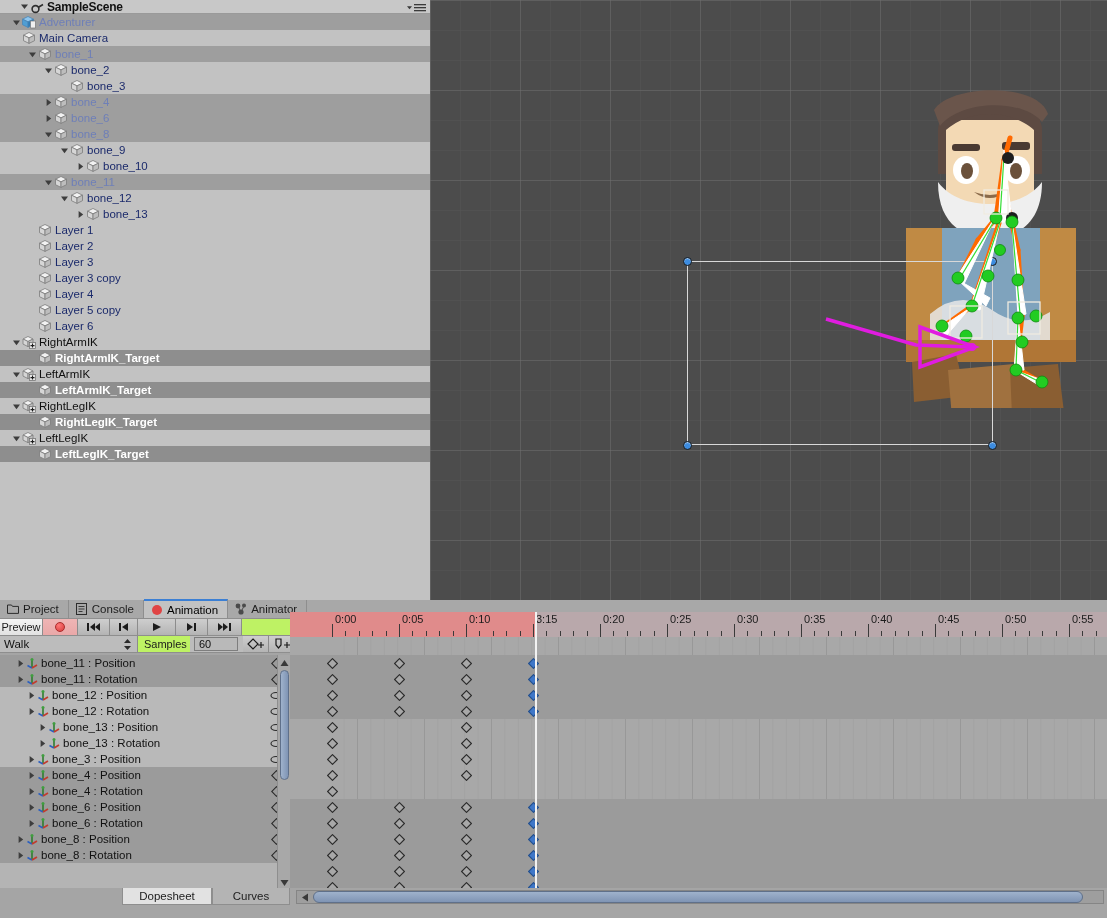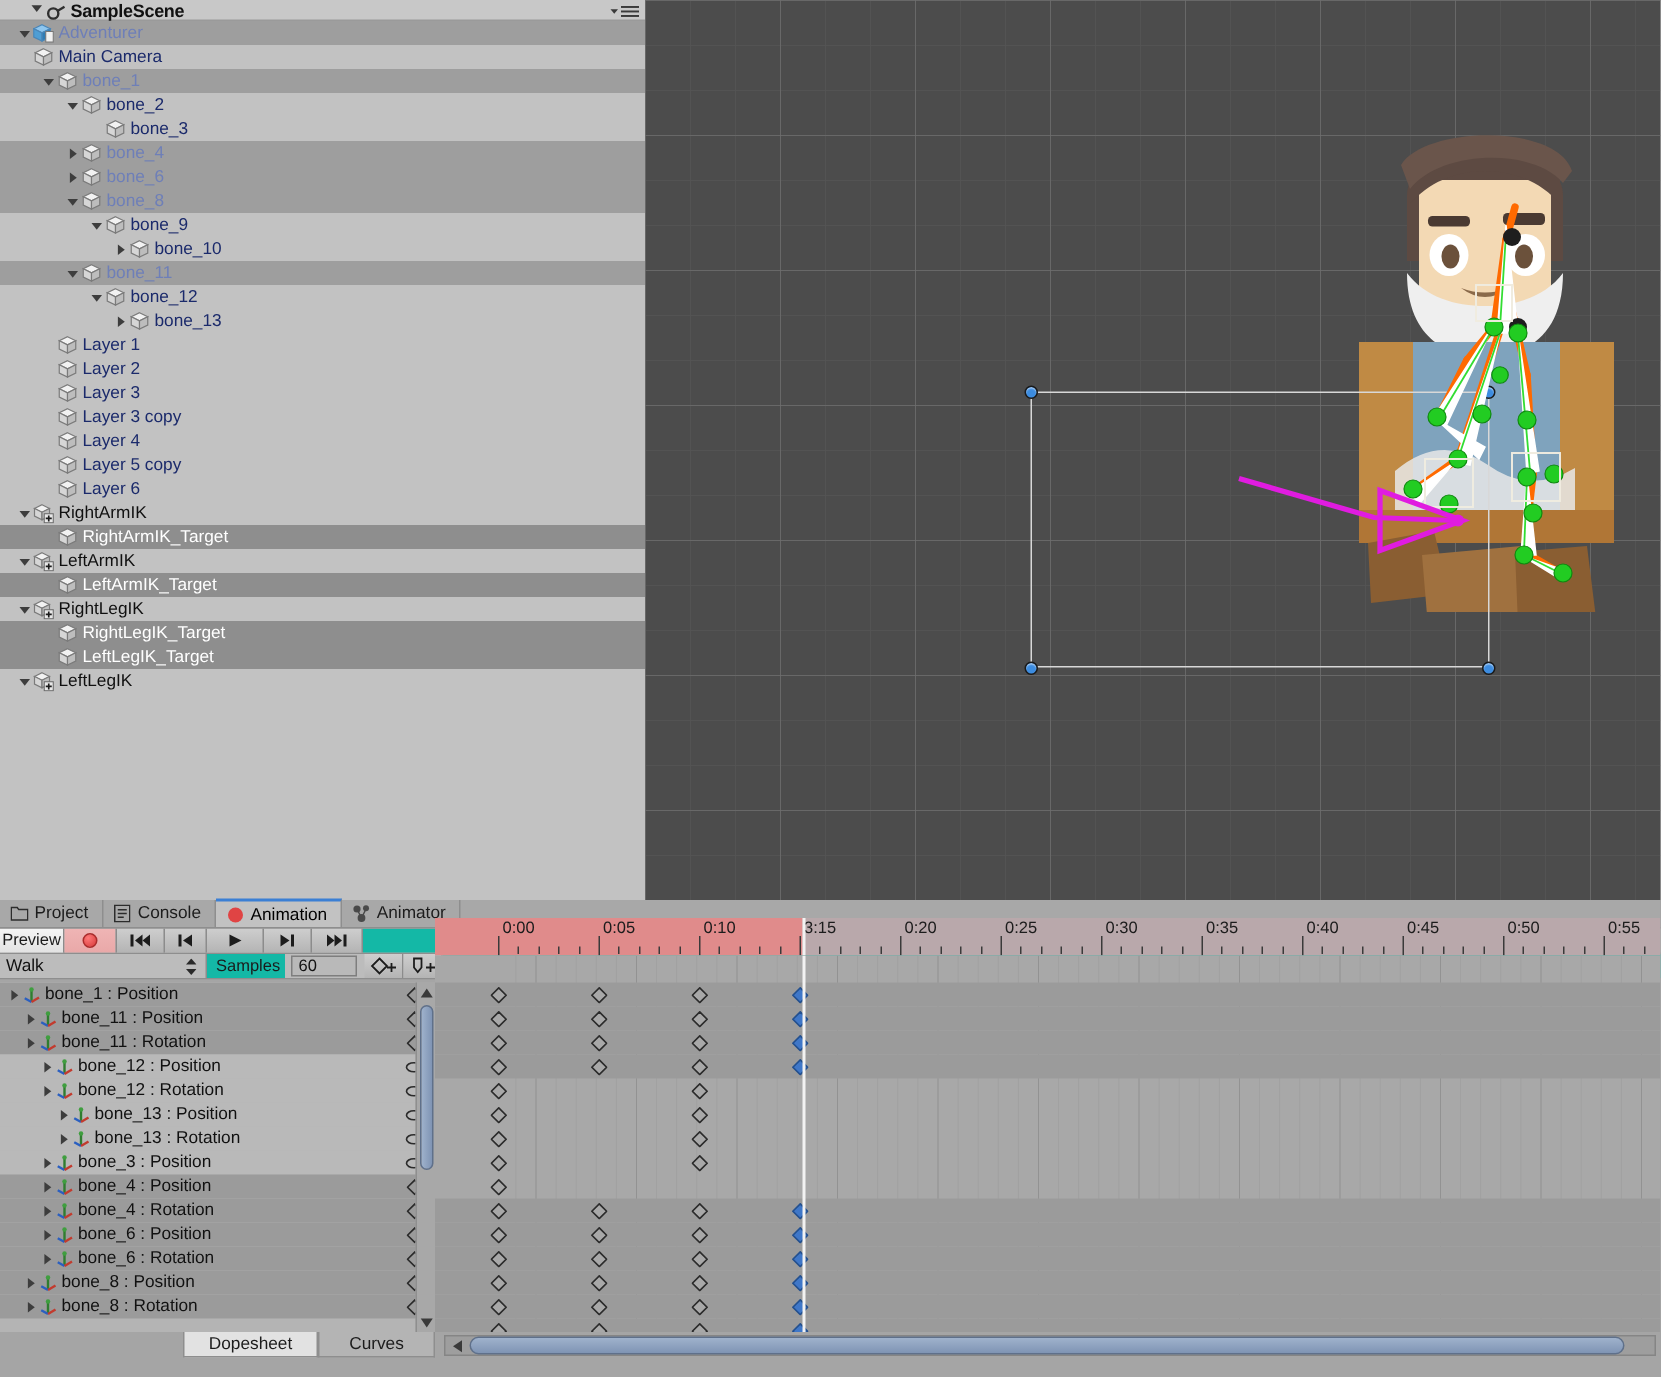--- a/index.html
+++ b/index.html
@@ -47,21 +47,21 @@
   .tri {
     width: 12px; height: 16px; flex: 0 0 12px;
     display: flex; align-items: center; justify-content: center;
   }
   .tri svg { display: block; }
   .cube { width: 14px; height: 14px; flex: 0 0 14px; margin-right: 3px; }
   .hlabel { line-height: 16px; }
   .c-blue   { color: #1b2a6b; }
   .c-prefab { color: #6e7fb8; }
   .c-black  { color: #101010; }
-  .c-white  { color: #ffffff; }
+  .c-white  { color: #ffffff; font-weight: bold; }
 
   
   #scene {
     position: absolute; left: 430px; top: 0; width: 677px; height: 600px;
     background: #4c4c4c; overflow: hidden;
   }
   #grid { position: absolute; inset: 0; }
   .selrect { position: absolute; border: 1px solid #d8d8d8; }
   .handle {
     position: absolute; width: 9px; height: 9px; border-radius: 50%;
@@ -96,21 +96,21 @@
   }
   .anim-toolbar2 {
     height: 17px; display: flex; align-items: stretch; background: #bcbcbc;
     border-bottom: 1px solid #8e8e8e;
   }
   .tbtn {
     display: flex; align-items: center; justify-content: center;
     border-right: 1px solid #8c8c8c; background: linear-gradient(#cecece,#b4b4b4);
     font-size: 11px; color: #1b1b1b;
   }
-  .tbtn.flat { background: #14b8a6; }
+  .tbtn.flat { background: #bef264; }
   .tbtn.on { background: linear-gradient(#f4f4f4,#e2e2e2); }
   .tbtn.rec { background: linear-gradient(#efb5b5,#e9a8a8); }
   .dot-record {
     width: 10px; height: 10px; border-radius: 50%;
     background: radial-gradient(circle at 35% 30%, #ff7878, #d63a3a);
     border: 1px solid #aa2b2b;
   }
   .numfield {
     background: #b9b9b9; border: 1px solid #7e7e7e;
     font-size: 11px; color: #111; text-align: left; padding-left: 4px;
@@ -539,45 +539,45 @@
         <div class="hrow sel">
           <span style="width:26px;flex:0 0 26px"></span>
           <span class="tri"></span>
           <span class="cube"><svg width="14" height="14" viewBox="0 0 14 14">
               <path d="M7 1.5 L12.5 4.2 L7 6.9 L1.5 4.2 Z" fill="#f2f2f2" stroke="#7b7b7b" stroke-width="0.8"></path>
               <path d="M1.5 4.2 L7 6.9 L7 12.4 L1.5 9.7 Z" fill="#d6d6d6" stroke="#7b7b7b" stroke-width="0.8"></path>
               <path d="M12.5 4.2 L7 6.9 L7 12.4 L12.5 9.7 Z" fill="#bdbdbd" stroke="#7b7b7b" stroke-width="0.8"></path>
             </svg></span>
           <span class="hlabel c-white">RightLegIK_Target</span>
         </div>
-        <div class="hrow sel">
-          <span style="width:26px;flex:0 0 26px"></span>
-          <span class="tri"></span>
-          <span class="cube"><svg width="14" height="14" viewBox="0 0 14 14">
-              <path d="M7 1.5 L12.5 4.2 L7 6.9 L1.5 4.2 Z" fill="#f2f2f2" stroke="#7b7b7b" stroke-width="0.8"></path>
-              <path d="M1.5 4.2 L7 6.9 L7 12.4 L1.5 9.7 Z" fill="#d6d6d6" stroke="#7b7b7b" stroke-width="0.8"></path>
-              <path d="M12.5 4.2 L7 6.9 L7 12.4 L12.5 9.7 Z" fill="#bdbdbd" stroke="#7b7b7b" stroke-width="0.8"></path>
-            </svg></span>
-          <span class="hlabel c-white">LeftLegIK_Target</span>
-        </div>
         <div class="hrow light">
           <span style="width:10px;flex:0 0 10px"></span>
           <span class="tri">
             <svg width="9" height="9" viewBox="0 0 9 9">
               <path d="M1 2.6 h7 L4.5 7.2 Z" fill="#3d3d3d"></path>
             </svg>
           </span>
           <span class="cube"><svg width="14" height="14" viewBox="0 0 14 14">
               <path d="M6 1.5 L11 4 L6 6.5 L1 4 Z" fill="#f2f2f2" stroke="#7b7b7b" stroke-width="0.8"></path>
               <path d="M1 4 L6 6.5 L6 11.6 L1 9.1 Z" fill="#d6d6d6" stroke="#7b7b7b" stroke-width="0.8"></path>
               <path d="M11 4 L6 6.5 L6 11.6 L11 9.1 Z" fill="#bdbdbd" stroke="#7b7b7b" stroke-width="0.8"></path>
               <rect x="7.5" y="7.5" width="6" height="6" fill="#e8e8e8" stroke="#6a6a6a" stroke-width="0.7"></rect>
               <path d="M10.5 8.6 v4 M8.5 10.6 h4" stroke="#1c1c1c" stroke-width="1.1"></path>
             </svg></span>
           <span class="hlabel c-black">LeftLegIK</span>
+        </div>
+        <div class="hrow sel">
+          <span style="width:26px;flex:0 0 26px"></span>
+          <span class="tri"></span>
+          <span class="cube"><svg width="14" height="14" viewBox="0 0 14 14">
+              <path d="M7 1.5 L12.5 4.2 L7 6.9 L1.5 4.2 Z" fill="#f2f2f2" stroke="#7b7b7b" stroke-width="0.8"></path>
+              <path d="M1.5 4.2 L7 6.9 L7 12.4 L1.5 9.7 Z" fill="#d6d6d6" stroke="#7b7b7b" stroke-width="0.8"></path>
+              <path d="M12.5 4.2 L7 6.9 L7 12.4 L12.5 9.7 Z" fill="#bdbdbd" stroke="#7b7b7b" stroke-width="0.8"></path>
+            </svg></span>
+          <span class="hlabel c-white">LeftLegIK_Target</span>
         </div>
       </div>
 </div>
 
 <div id="scene">
   <svg id="grid" width="677" height="600">
     <defs>
       <pattern id="minor" width="30" height="30" patternUnits="userSpaceOnUse">
         <path d="M30 0 L0 0 0 30" fill="none" stroke="#555555" stroke-width="1"></path>
       </pattern>
@@ -879,40 +879,20 @@
         <div class="rtick" style="left: 779px; height: 13px;"></div>
         <div class="rlabel" style="left: 779px;">0:55</div>
         <div class="rtick" style="left: 792.4px; height: 5px; top: 19px;"></div>
         <div class="rtick" style="left: 805.8px; height: 5px; top: 19px;"></div>
         <div style="position: absolute; top: 0px; bottom: 0px; left: 245px; width: 2px; background: rgb(242, 242, 242);"></div>
       </div>
 </div>
 
 <div id="proplist">
       <div class="prow dark">
-        <span style="width:4px;flex:0 0 4px"></span>
-        <span class="ptri">
-          <svg width="9" height="9" viewBox="0 0 9 9">
-            <path d="M2.6 1 v7 L7.2 4.5 Z" fill="#3d3d3d"></path>
-          </svg>
-        </span>
-        <span class="paxis"><svg width="13" height="13" viewBox="0 0 13 13">
-            <path d="M6 11 L6 3" stroke="#2f7d2f" stroke-width="1.6"></path>
-            <path d="M6 11 L1.5 8.5" stroke="#2a5fc0" stroke-width="1.6"></path>
-            <path d="M6 11 L11 8" stroke="#c23b2e" stroke-width="1.6"></path>
-            <circle cx="6" cy="2.6" r="1.5" fill="#3f9e3f"></circle>
-          </svg></span>
-        <span>bone_1 : Position</span>
-        <span class="pright">
-          <svg width="11" height="11" viewBox="0 0 11 11">
-            <path d="M5.5 0.7 L10.3 5.5 L5.5 10.3 L0.7 5.5 Z" fill="none" stroke="#2b2b2b" stroke-width="1.1"></path>
-          </svg>
-        </span>
-      </div>
-      <div class="prow dark">
         <span style="width:15px;flex:0 0 15px"></span>
         <span class="ptri">
           <svg width="9" height="9" viewBox="0 0 9 9">
             <path d="M2.6 1 v7 L7.2 4.5 Z" fill="#3d3d3d"></path>
           </svg>
         </span>
         <span class="paxis"><svg width="13" height="13" viewBox="0 0 13 13">
             <path d="M6 11 L6 3" stroke="#2f7d2f" stroke-width="1.6"></path>
             <path d="M6 11 L1.5 8.5" stroke="#2a5fc0" stroke-width="1.6"></path>
             <path d="M6 11 L11 8" stroke="#c23b2e" stroke-width="1.6"></path>

